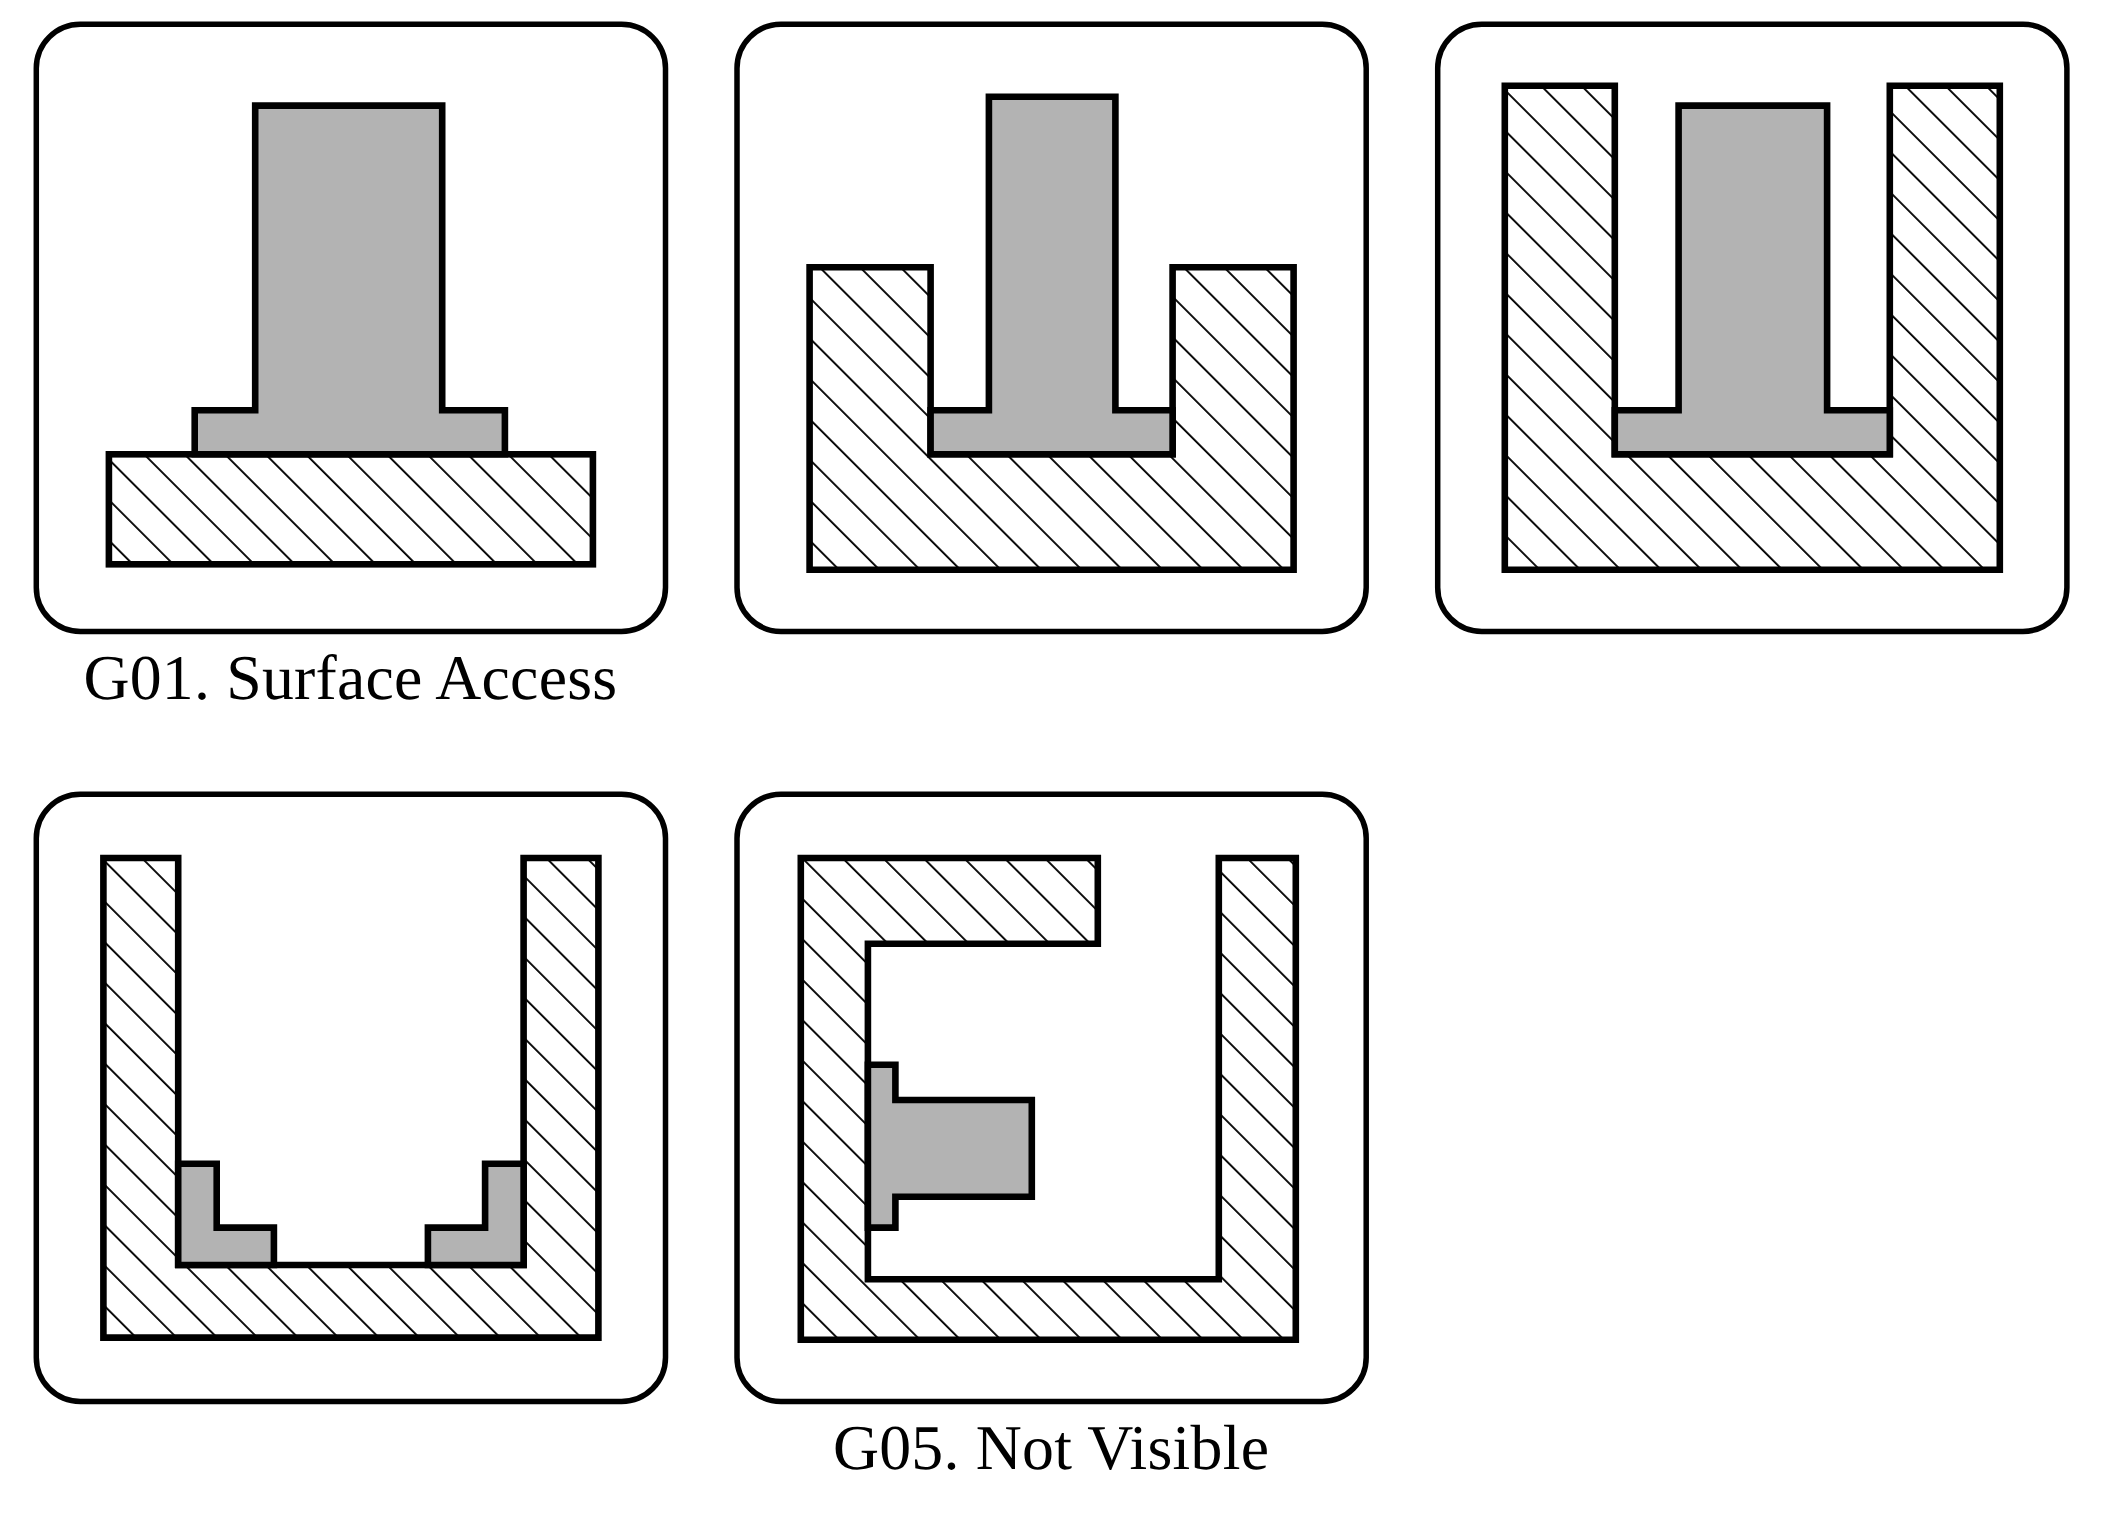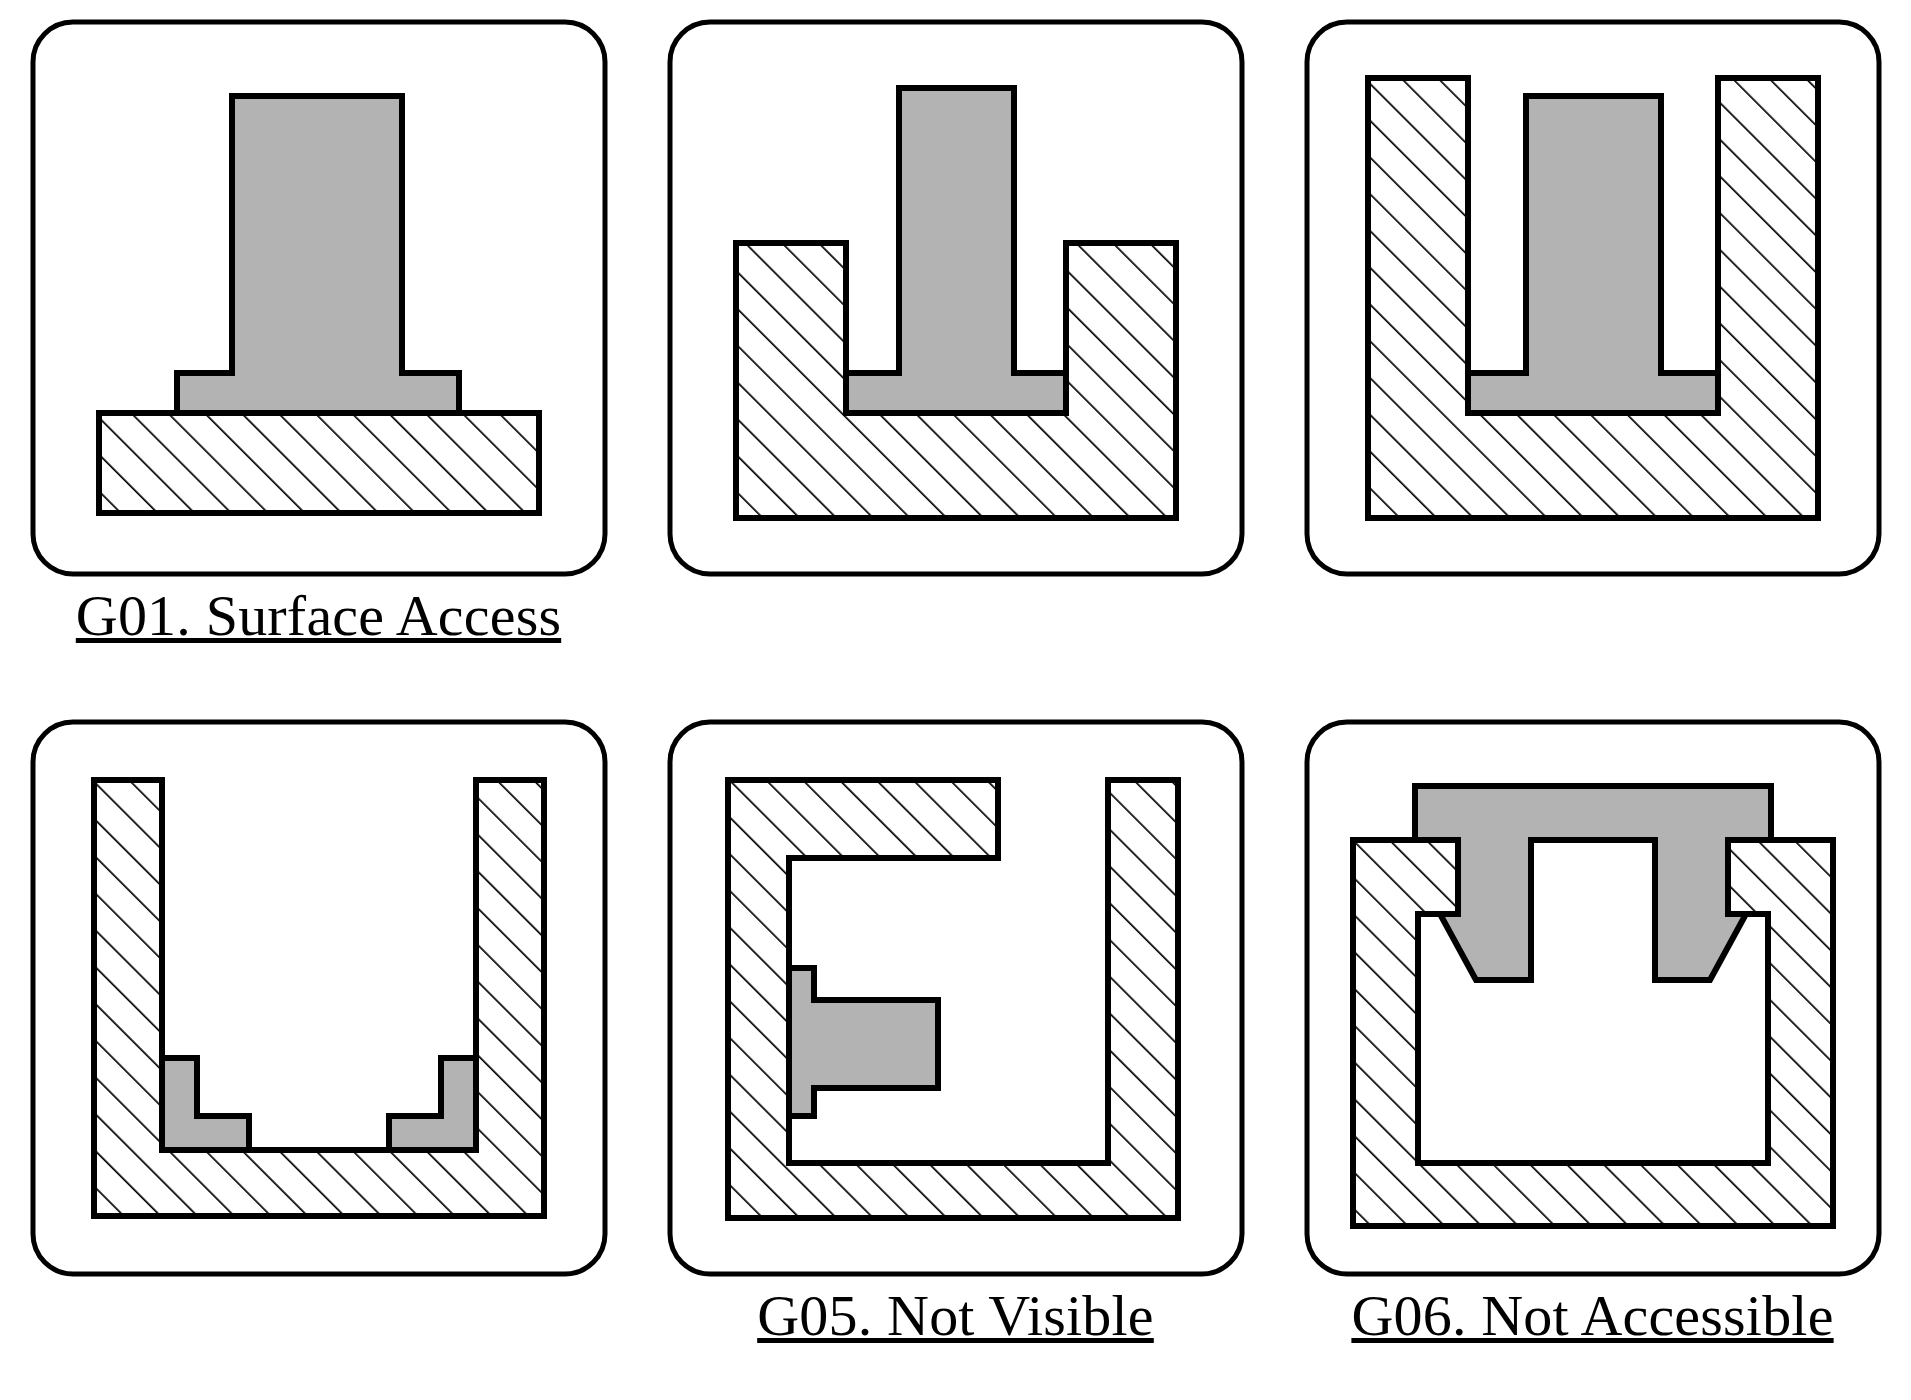--- a/index.html
+++ b/index.html
@@ -35,21 +35,20 @@
     display: block;
   }
   .caption {
     font-size: 58px;
     line-height: 1.04;
     color: #000000;
     text-align: center;
     white-space: nowrap;
     margin-top: 8px;
     letter-spacing: 0.2px;
-    text-decoration: underline;
   }
   svg { display: block; overflow: visible; }
   .frame {
     fill: #ffffff;
     stroke: #000000;
     stroke-width: 5;
   }
   .solid-hatch {
     fill: url(#hatchPattern);
     stroke: #000000;
@@ -144,30 +143,14 @@
         </defs>
       <rect class="frame" x="4" y="4" width="572" height="552" rx="40" ry="40"></rect>
 
       <polygon class="solid-hatch" points="62,62 332,62 332,140 123,140 123,445 442,445 442,62 512,62 512,500 62,500" fill="url(#hatchPattern4)"></polygon>
 
       <polygon class="tool" fill="#b3b3b3" points="123,250 148,250 148,282 272,282 272,370 148,370 148,398 123,398"></polygon>
     </svg>
     <div class="caption">G05. Not Visible</div>
   </div>
 
-  <div class="cell">
-    <svg class="panel" viewBox="0 0 580 560">
-        <defs>
-          <pattern id="hatchPattern5" width="26" height="26" patternTransform="rotate(-45)" patternUnits="userSpaceOnUse">
-          <rect width="26" height="26" fill="#ffffff"></rect>
-          <line x1="0" y1="0" x2="0" y2="26" stroke="#000000" stroke-width="3.4"></line>
-        </pattern>
-        </defs>
-      <rect class="frame" x="4" y="4" width="572" height="552" rx="40" ry="40"></rect>
-
-      <polygon class="solid-hatch" points="50,122 155,122 155,196 115,196 115,445 465,445 465,196 425,196 425,122 530,122 530,508 50,508" fill="url(#hatchPattern5)"></polygon>
-
-      <polygon class="tool" fill="#b3b3b3" points="112,68 468,68 468,122 425,122 425,196 443,196 407,262 352,262 352,122 228,122 228,262 173,262 137,196 155,196 155,122 112,122"></polygon>
-    </svg>
-    <div class="caption">G06. Not Accessible</div>
-  </div>
 
 </div>
 
 </body></html>

